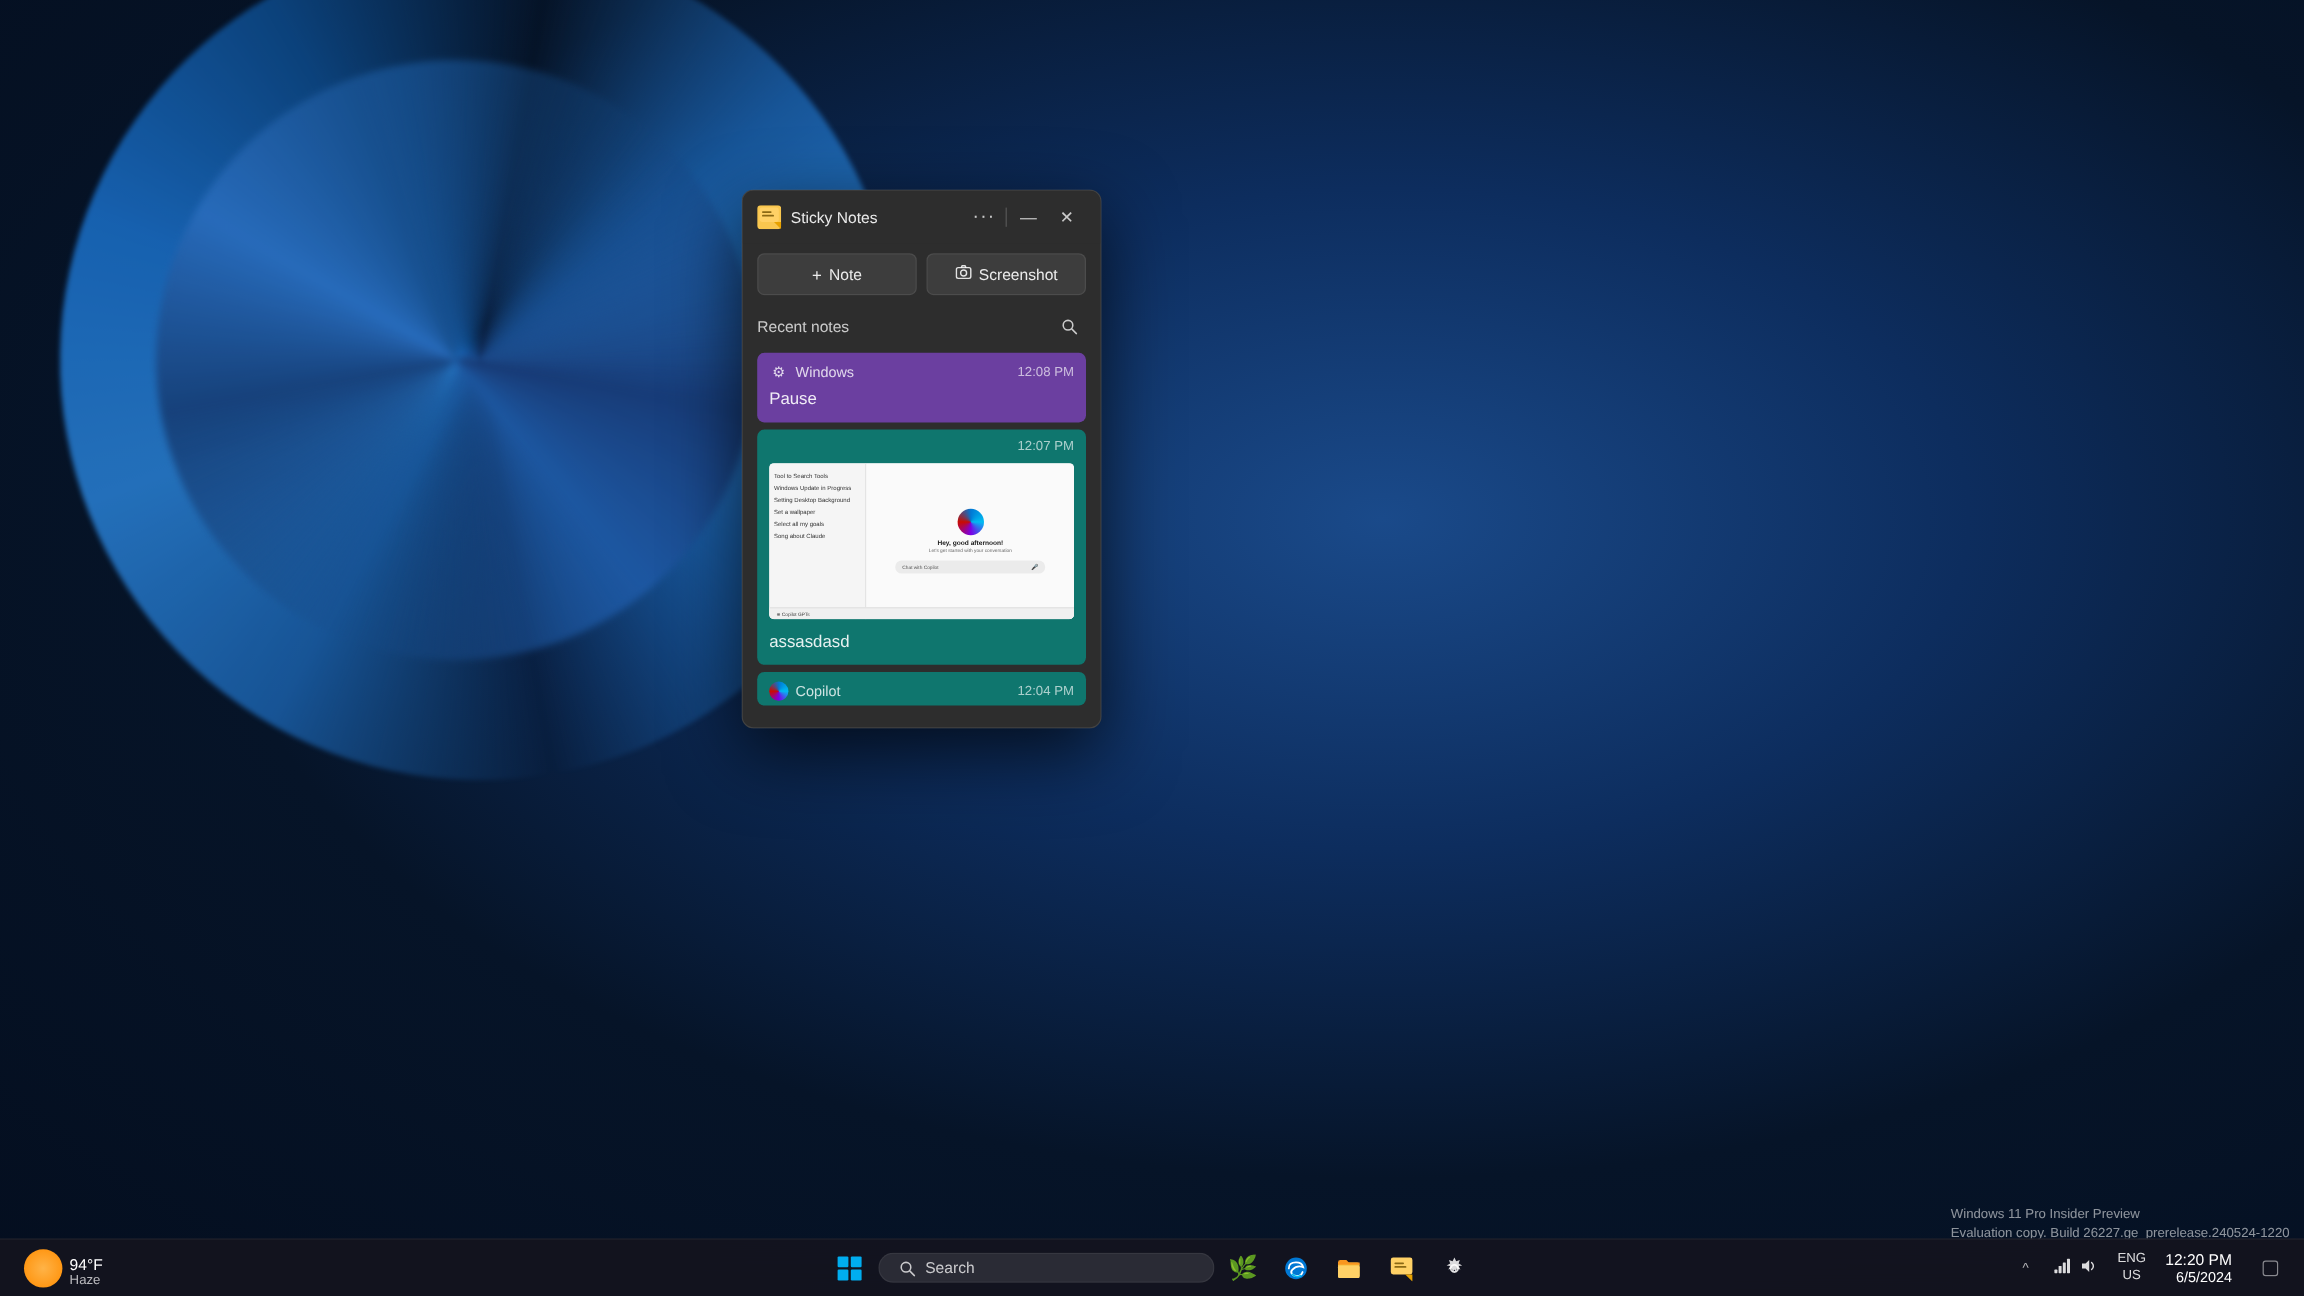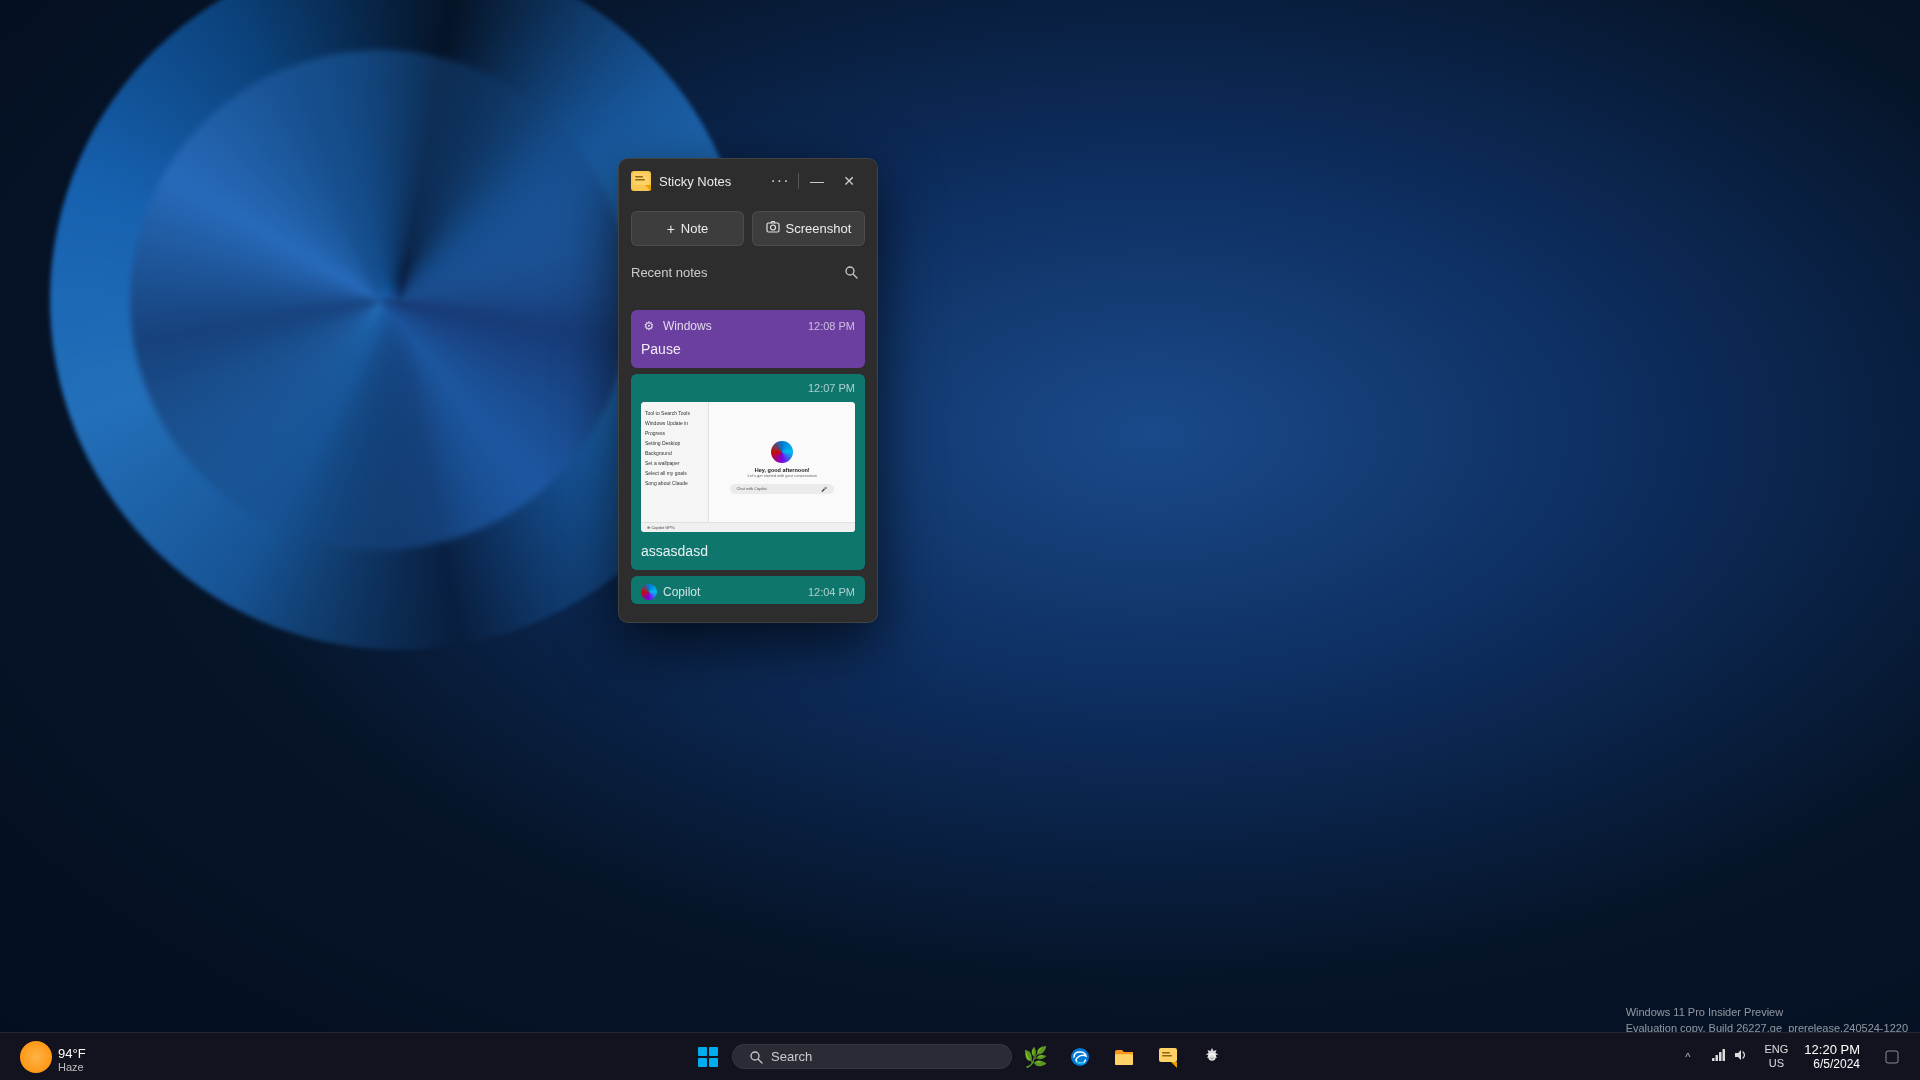--- a/index.html
+++ b/index.html
@@ -241,21 +241,21 @@
       color: rgba(255,255,255,0.55);
       font-size: 11px;
       line-height: 1.4;
     }
 
     
     .sticky-notes-window {
       position: absolute;
       top: 158px;
       left: 618px;
-      width: 260px;
+      width: 300px;
       background: #2d2d2d;
       border-radius: 10px;
       overflow: hidden;
       box-shadow: 0 20px 60px rgba(0,0,0,0.7);
       border: 1px solid rgba(255,255,255,0.1);
       z-index: 50;
     }
 
     .window-titlebar {
       display: flex;
@@ -343,21 +343,21 @@
     }
 
     .btn-icon {
       font-size: 14px;
     }
 
     .recent-notes-header {
       display: flex;
       align-items: center;
       justify-content: space-between;
-      margin-bottom: 24px;
+      margin-bottom: 8px;
     }
 
     .recent-label {
       color: rgba(255,255,255,0.75);
       font-size: 13px;
     }
 
     .search-icon-btn {
       width: 28px;
       height: 28px;

